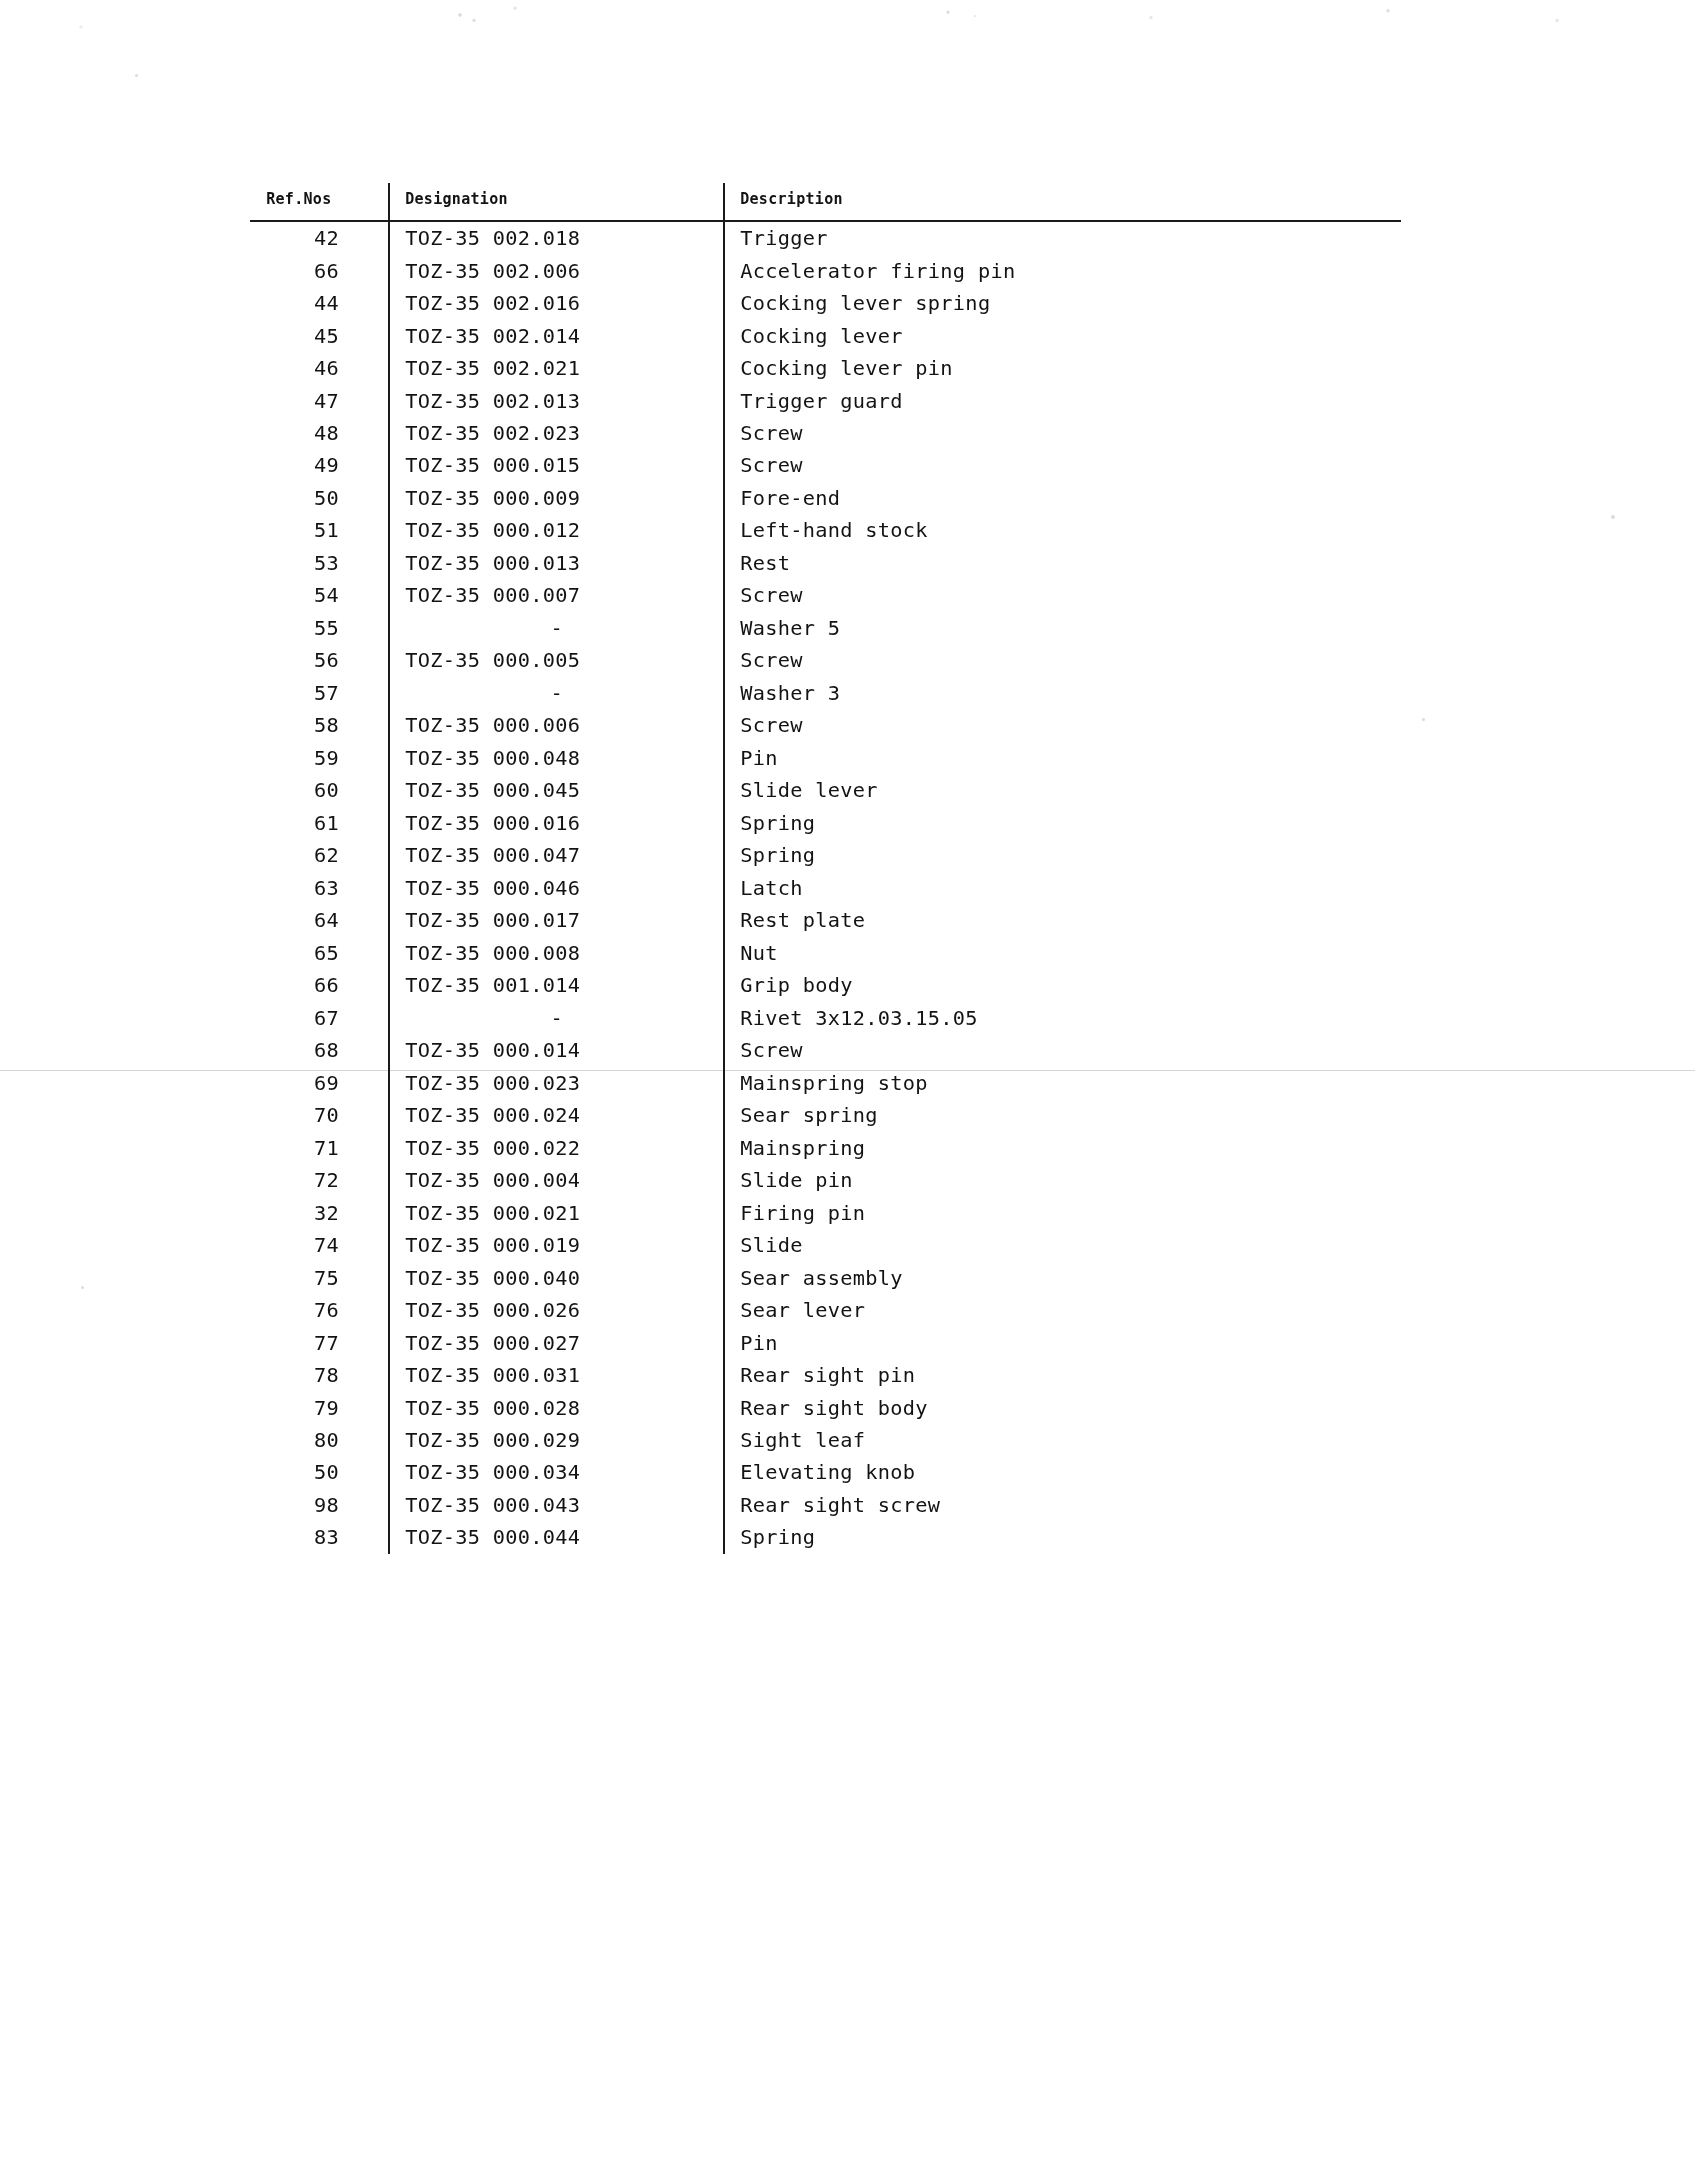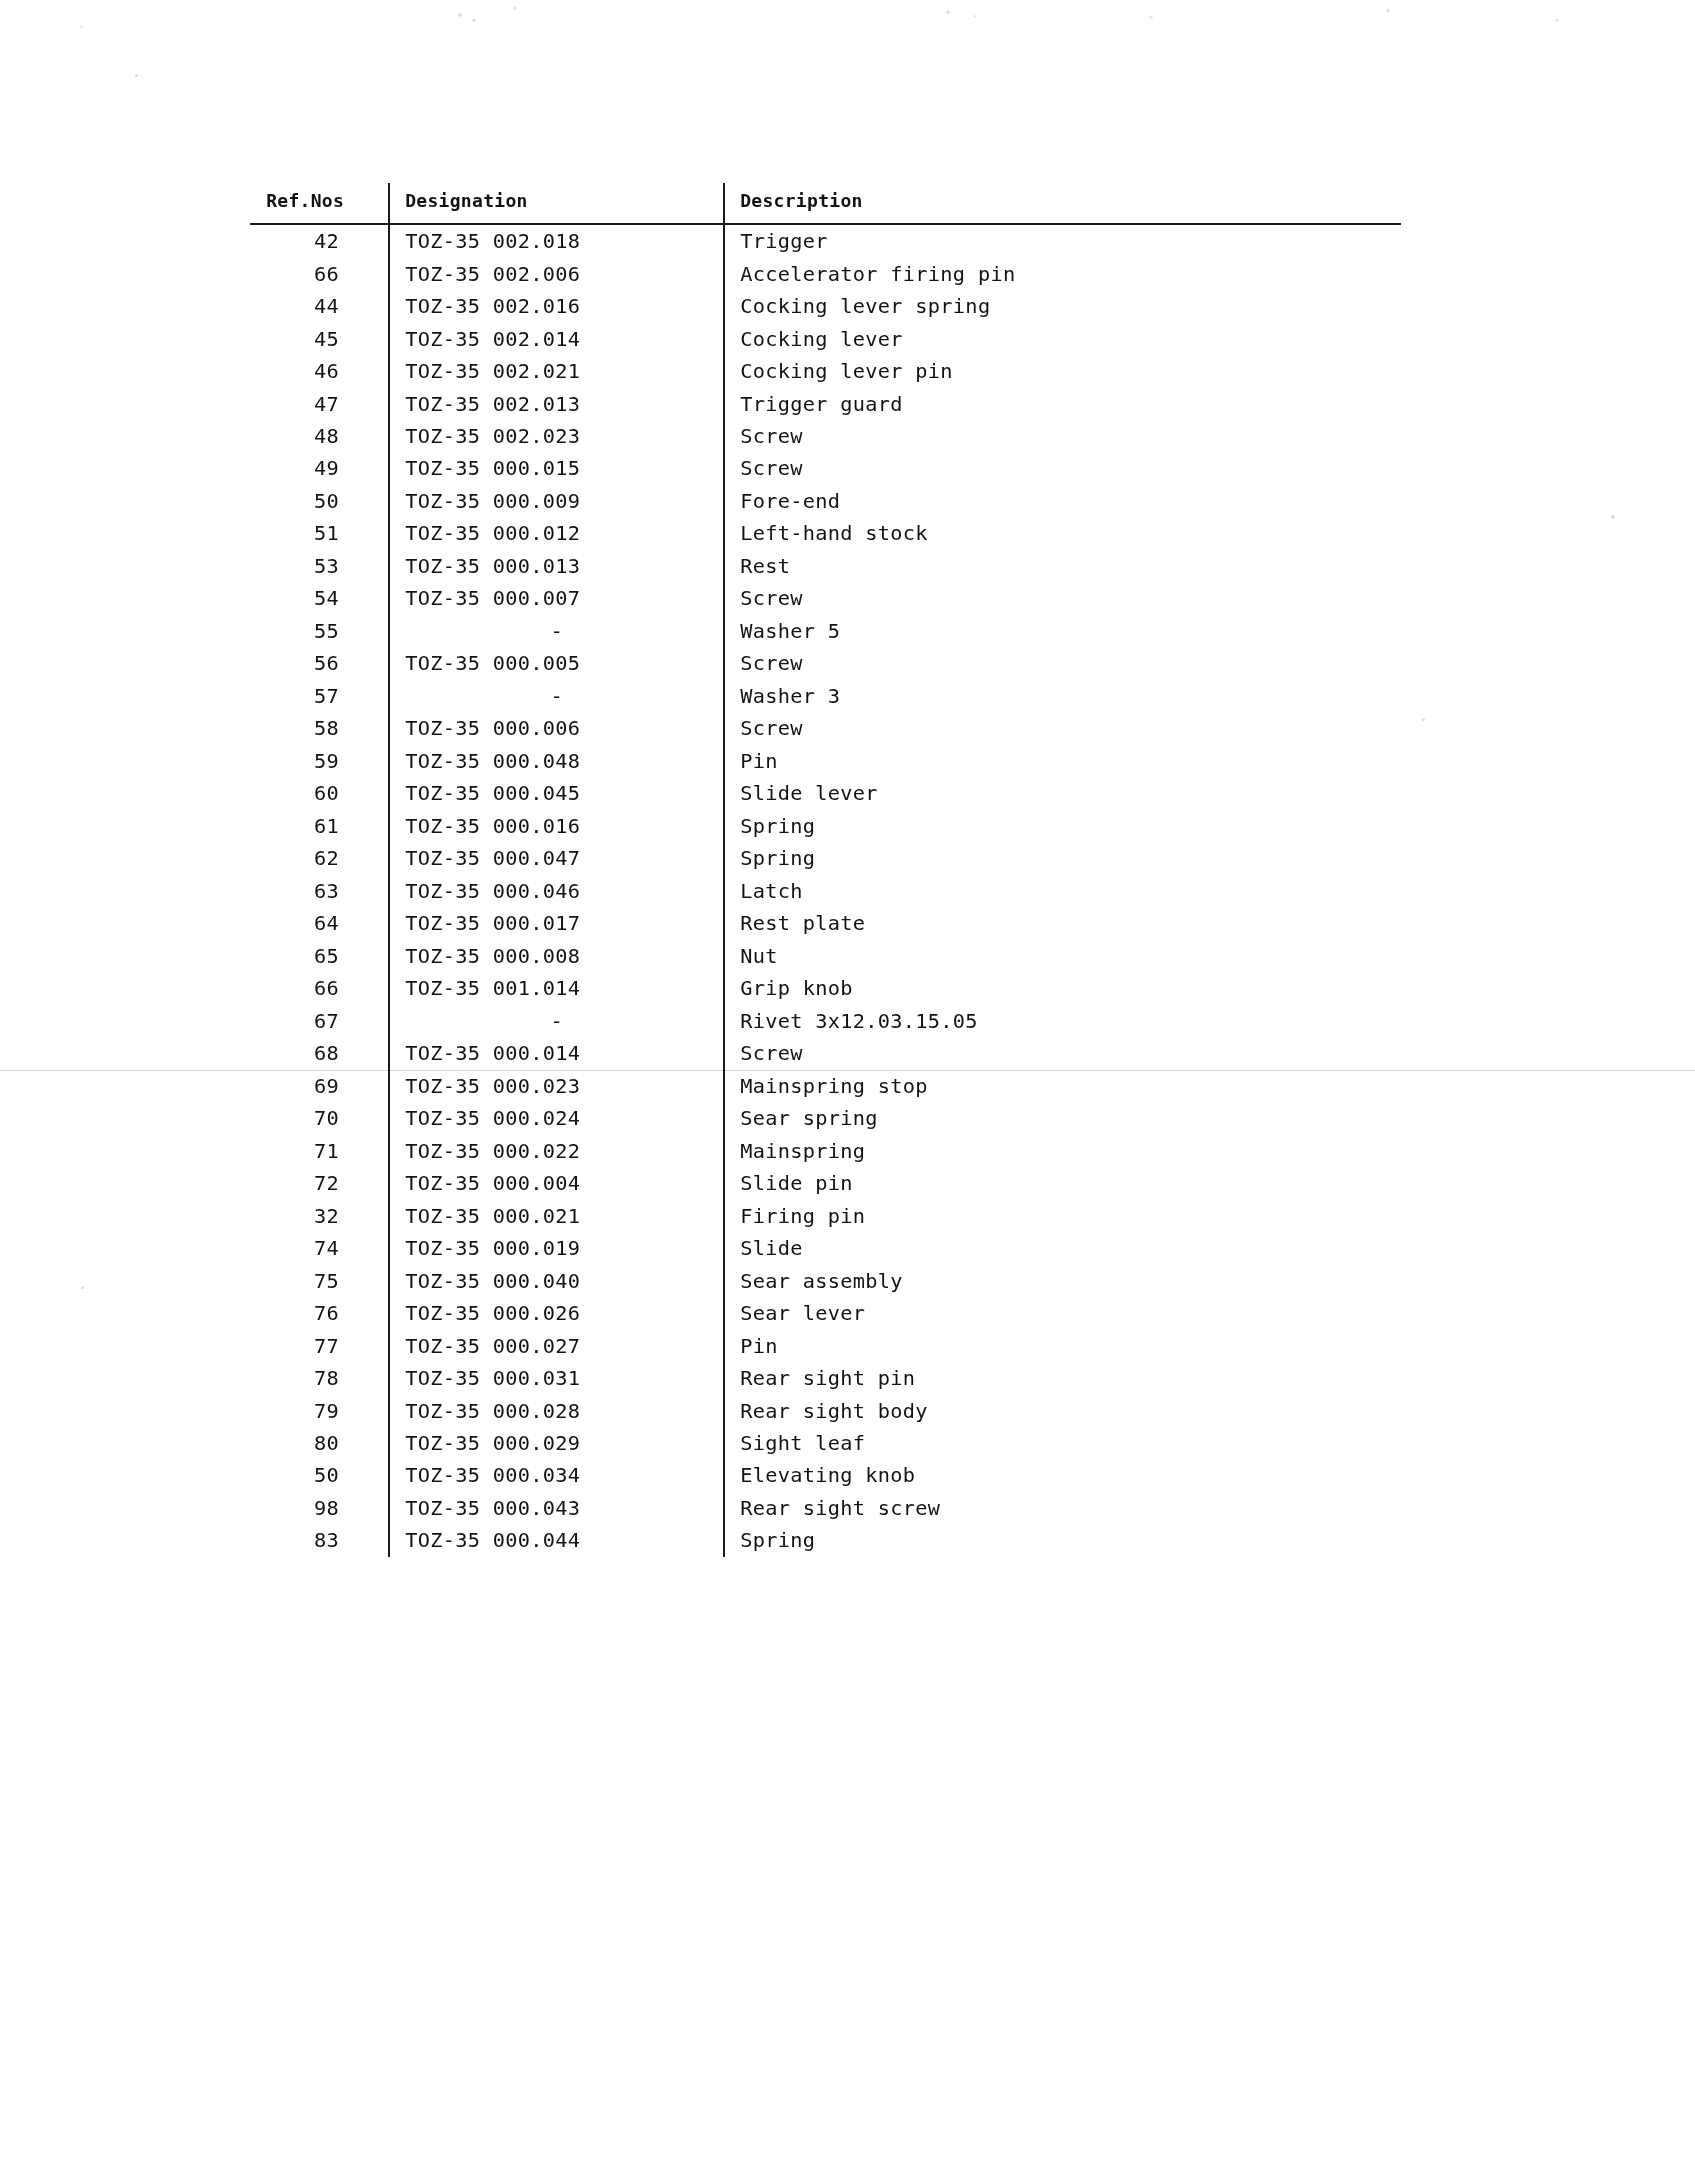--- a/index.html
+++ b/index.html
@@ -47,21 +47,21 @@
   }
 
   table.parts {
     border-collapse: collapse;
     width: 100%;
     table-layout: fixed;
   }
 
   table.parts thead th {
     font-weight: bold;
-    font-size: 18px;
+    font-size: 15px;
     letter-spacing: 0.3px;
     text-align: left;
     padding: 6.8px 0 12.2px 15px;
     vertical-align: bottom;
     border-bottom: 2.7px solid #1a1a1a;
   }
   table.parts thead th.col-ref { padding-left: 16.2px; }
 
   table.parts thead th.col-des,
   table.parts tbody td.col-des,
@@ -234,21 +234,21 @@
           <td class="col-desc">Rest plate</td>
         </tr>
         <tr>
           <td class="col-ref">65</td>
           <td class="col-des">TOZ-35 000.008</td>
           <td class="col-desc">Nut</td>
         </tr>
         <tr>
           <td class="col-ref">66</td>
           <td class="col-des">TOZ-35 001.014</td>
-          <td class="col-desc">Grip knob</td>
+          <td class="col-desc">Grip body</td>
         </tr>
         <tr>
           <td class="col-ref">67</td>
           <td class="col-des dash">-</td>
           <td class="col-desc">Rivet 3x12.03.15.05</td>
         </tr>
         <tr>
           <td class="col-ref">68</td>
           <td class="col-des">TOZ-35 000.014</td>
           <td class="col-desc">Screw</td>

